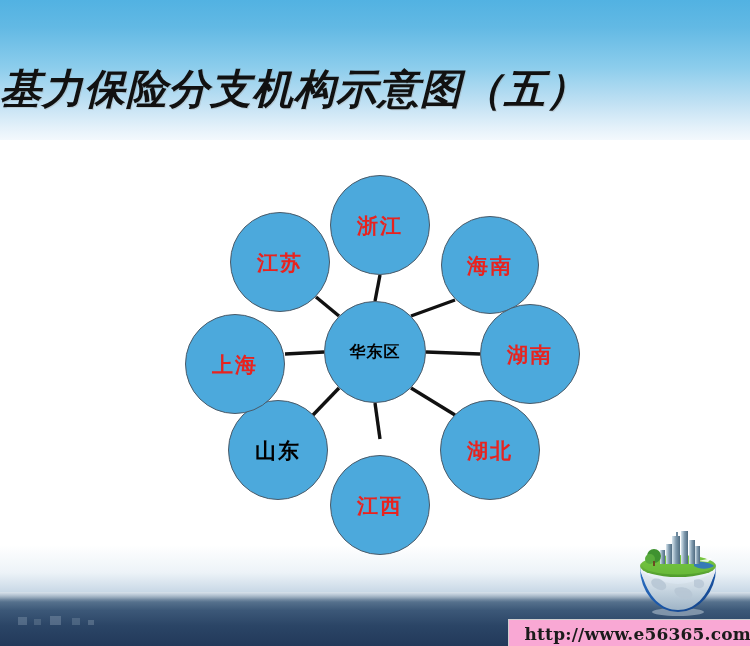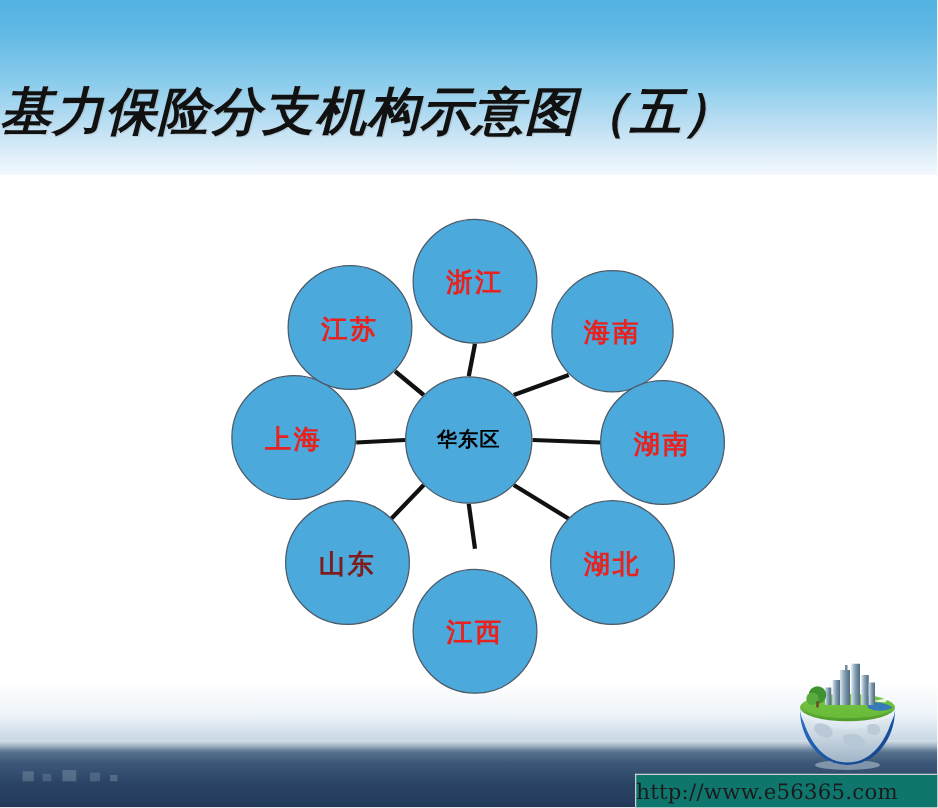--- a/index.html
+++ b/index.html
@@ -131,45 +131,46 @@
   .node.hub .node-label {
     font-size: 16px;
     color: #000000;
     letter-spacing: 1px;
   }
   .node.leaf .node-label {
     font-size: 21px;
     color: #e8231f;
   }
   .node.leaf.purple .node-label {
-    color: #7f1d1d;
+    color: #000000;
   }
 
   
   .globe-wrap {
     position: absolute;
     left: 632px;
     top: 528px;
     width: 92px;
     height: 88px;
   }
 
   
   .watermark {
     position: absolute;
     left: 508px;
     top: 619px;
     width: 242px;
     height: 27px;
-    background: #0f766e;
+    background: #f9a8d4;
     border-top: 1px solid #cfcfcf;
     border-left: 1px solid #cfcfcf;
     display: flex;
     align-items: center;
-    justify-content: flex-start;
+    justify-content: flex-end;
+    font-weight: bold;
   }
   .watermark-text {
     font-family: "DejaVu Serif", "Liberation Serif", serif;
     font-size: 17px;
     color: #1b1b1b;
     letter-spacing: 0.2px;
     white-space: nowrap;
   }
 </style>
 </head>
@@ -229,21 +230,21 @@
     </div>
 
     <div class="node leaf" style="left:160px; top:293px; width:100px; height:100px;">
       <span class="node-label">江西</span>
     </div>
 
     <div class="node leaf purple" style="left:58px; top:238px; width:100px; height:100px;">
       <span class="node-label">山东</span>
     </div>
 
-    <div class="node leaf" style="left:15px; top:138px; width:100px; height:100px;">
+    <div class="node leaf" style="left:15px; top:152px; width:100px; height:100px;">
       <span class="node-label">上海</span>
     </div>
 
     <div class="node leaf" style="left:60px; top:50px; width:100px; height:100px;">
       <span class="node-label">江苏</span>
     </div>
 
   </div>
 
   <div class="globe-wrap">

